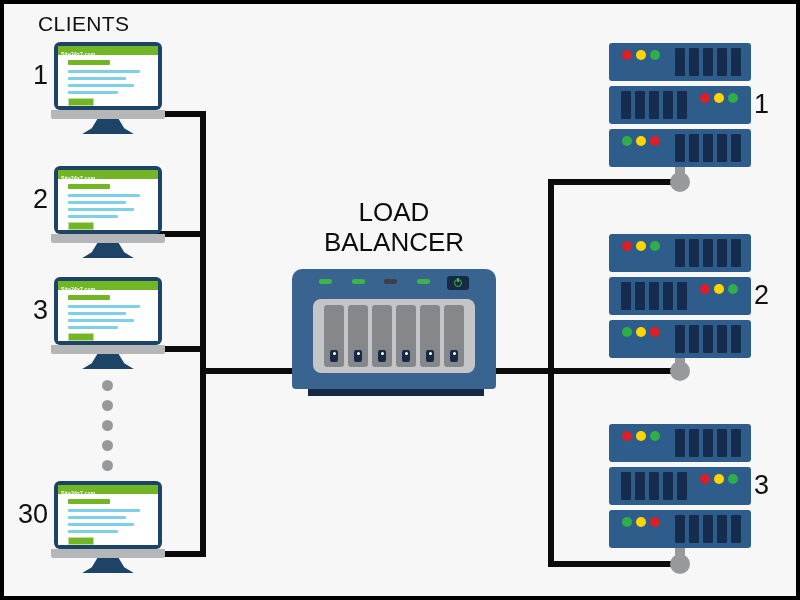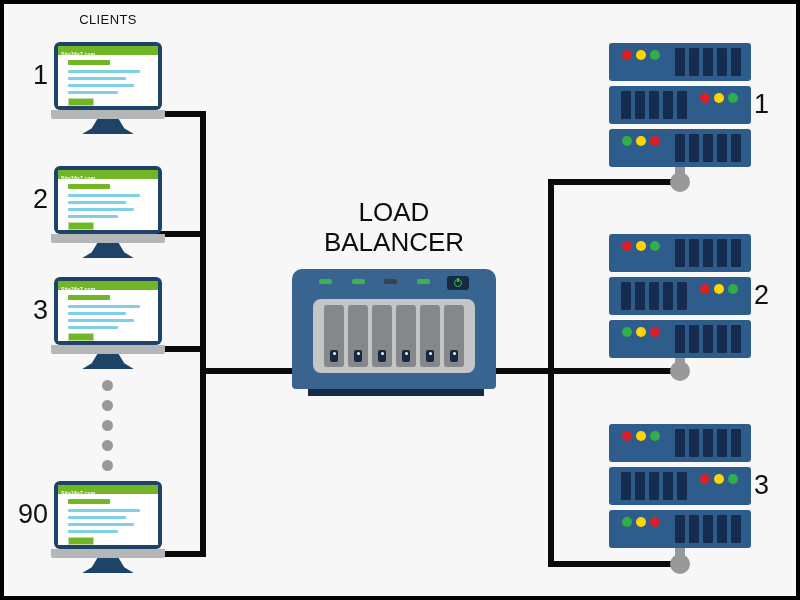--- a/index.html
+++ b/index.html
@@ -3,21 +3,21 @@
 <meta charset="utf-8">
 <style>
   html,body { margin:0; padding:0; }
   #canvas {
     position:relative; width:800px; height:600px;
     background:var(--background,#f7f7f7);
     border:4px solid var(--frame_border,#000);
     box-sizing:border-box; overflow:hidden;
     font-family:"Liberation Sans", sans-serif;
   }
-  .hdr { position:absolute; font-size:13px; letter-spacing:.4px; color:var(--text_black); text-align:center; width:140px; }
+  .hdr { position:absolute; font-size:21px; letter-spacing:.4px; color:var(--text_black); width:140px; }
   #hdr-clients { left:34px; top:8px; }
   #hdr-servers { left:606px; top:8px; }
 
   
   .ln { position:absolute; background:var(--line_black); }
 
   
   .mon-mount { position:absolute; left:50px; width:108px; }
   #c1{top:38px} #c2{top:162px} #c3{top:273px} #c50{top:477px}
   .mon-screen { height:68px; background:var(--navy); border-radius:6px; padding:4px; box-sizing:border-box; }
@@ -90,21 +90,21 @@
   <div class="ln" style="left:486px; top:364px; width:190px; height:6px;"></div>
   <div class="ln" style="left:544px; top:175px; width:6px; height:388px;"></div>
   <div class="ln" style="left:544px; top:175px; width:132px; height:6px;"></div>
   <div class="ln" style="left:544px; top:557px; width:132px; height:6px;"></div>
 
   <div class="hdr" id="hdr-clients">CLIENTS</div>
 
   <div class="num" id="lbl-c1">1</div>
   <div class="num" id="lbl-c2">2</div>
   <div class="num" id="lbl-c3">3</div>
-  <div class="num" id="lbl-c50">90</div>
+  <div class="num" id="lbl-c50">30</div>
 
   <div class="mon-mount" id="c1">
   <div class="mon">
     <div class="mon-screen">
       <div class="mon-page">
         <div class="mon-urlbar">
           <span class="mon-url">Site24x7.com</span>
         </div>
         <div class="mon-content">
           <div class="mline g"></div>

